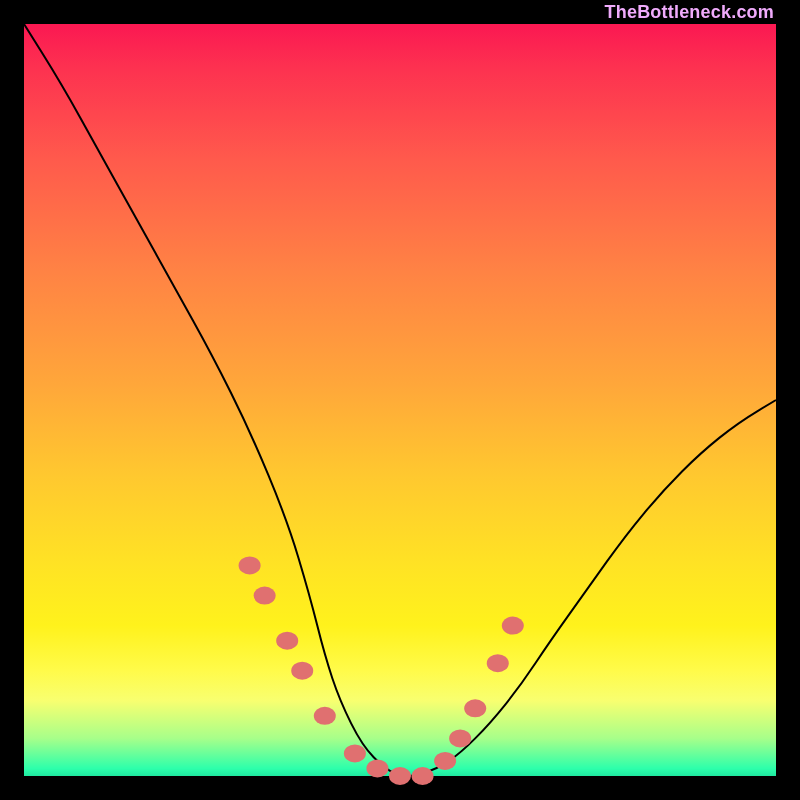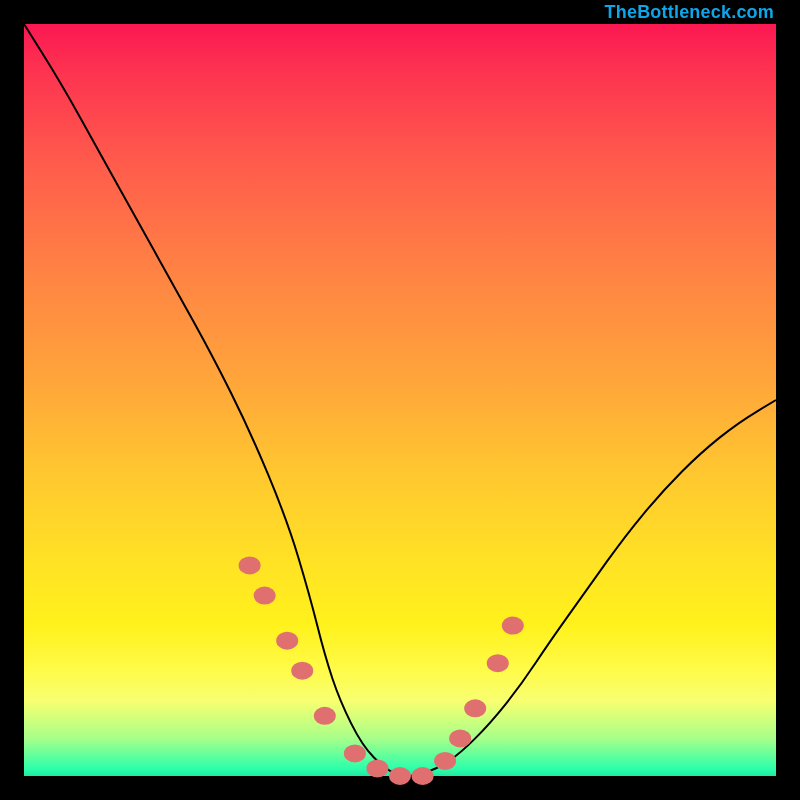--- a/index.html
+++ b/index.html
@@ -39,21 +39,21 @@
       #f8ff70 90%,
       #a7ff8a 95%,
       #2dffab 99%,
       #1fe9a0 100%
     );
   }
   .attribution {
     position: absolute;
     top: 2px;
     right: 26px;
-    color: #0ea5e9;
+    color: #f0abfc;
     font-size: 18px;
     font-weight: bold;
     letter-spacing: 0.2px;
   }
   svg.curve {
     position: absolute;
     top: 0; left: 0;
     width: 752px;
     height: 752px;
     overflow: visible;

